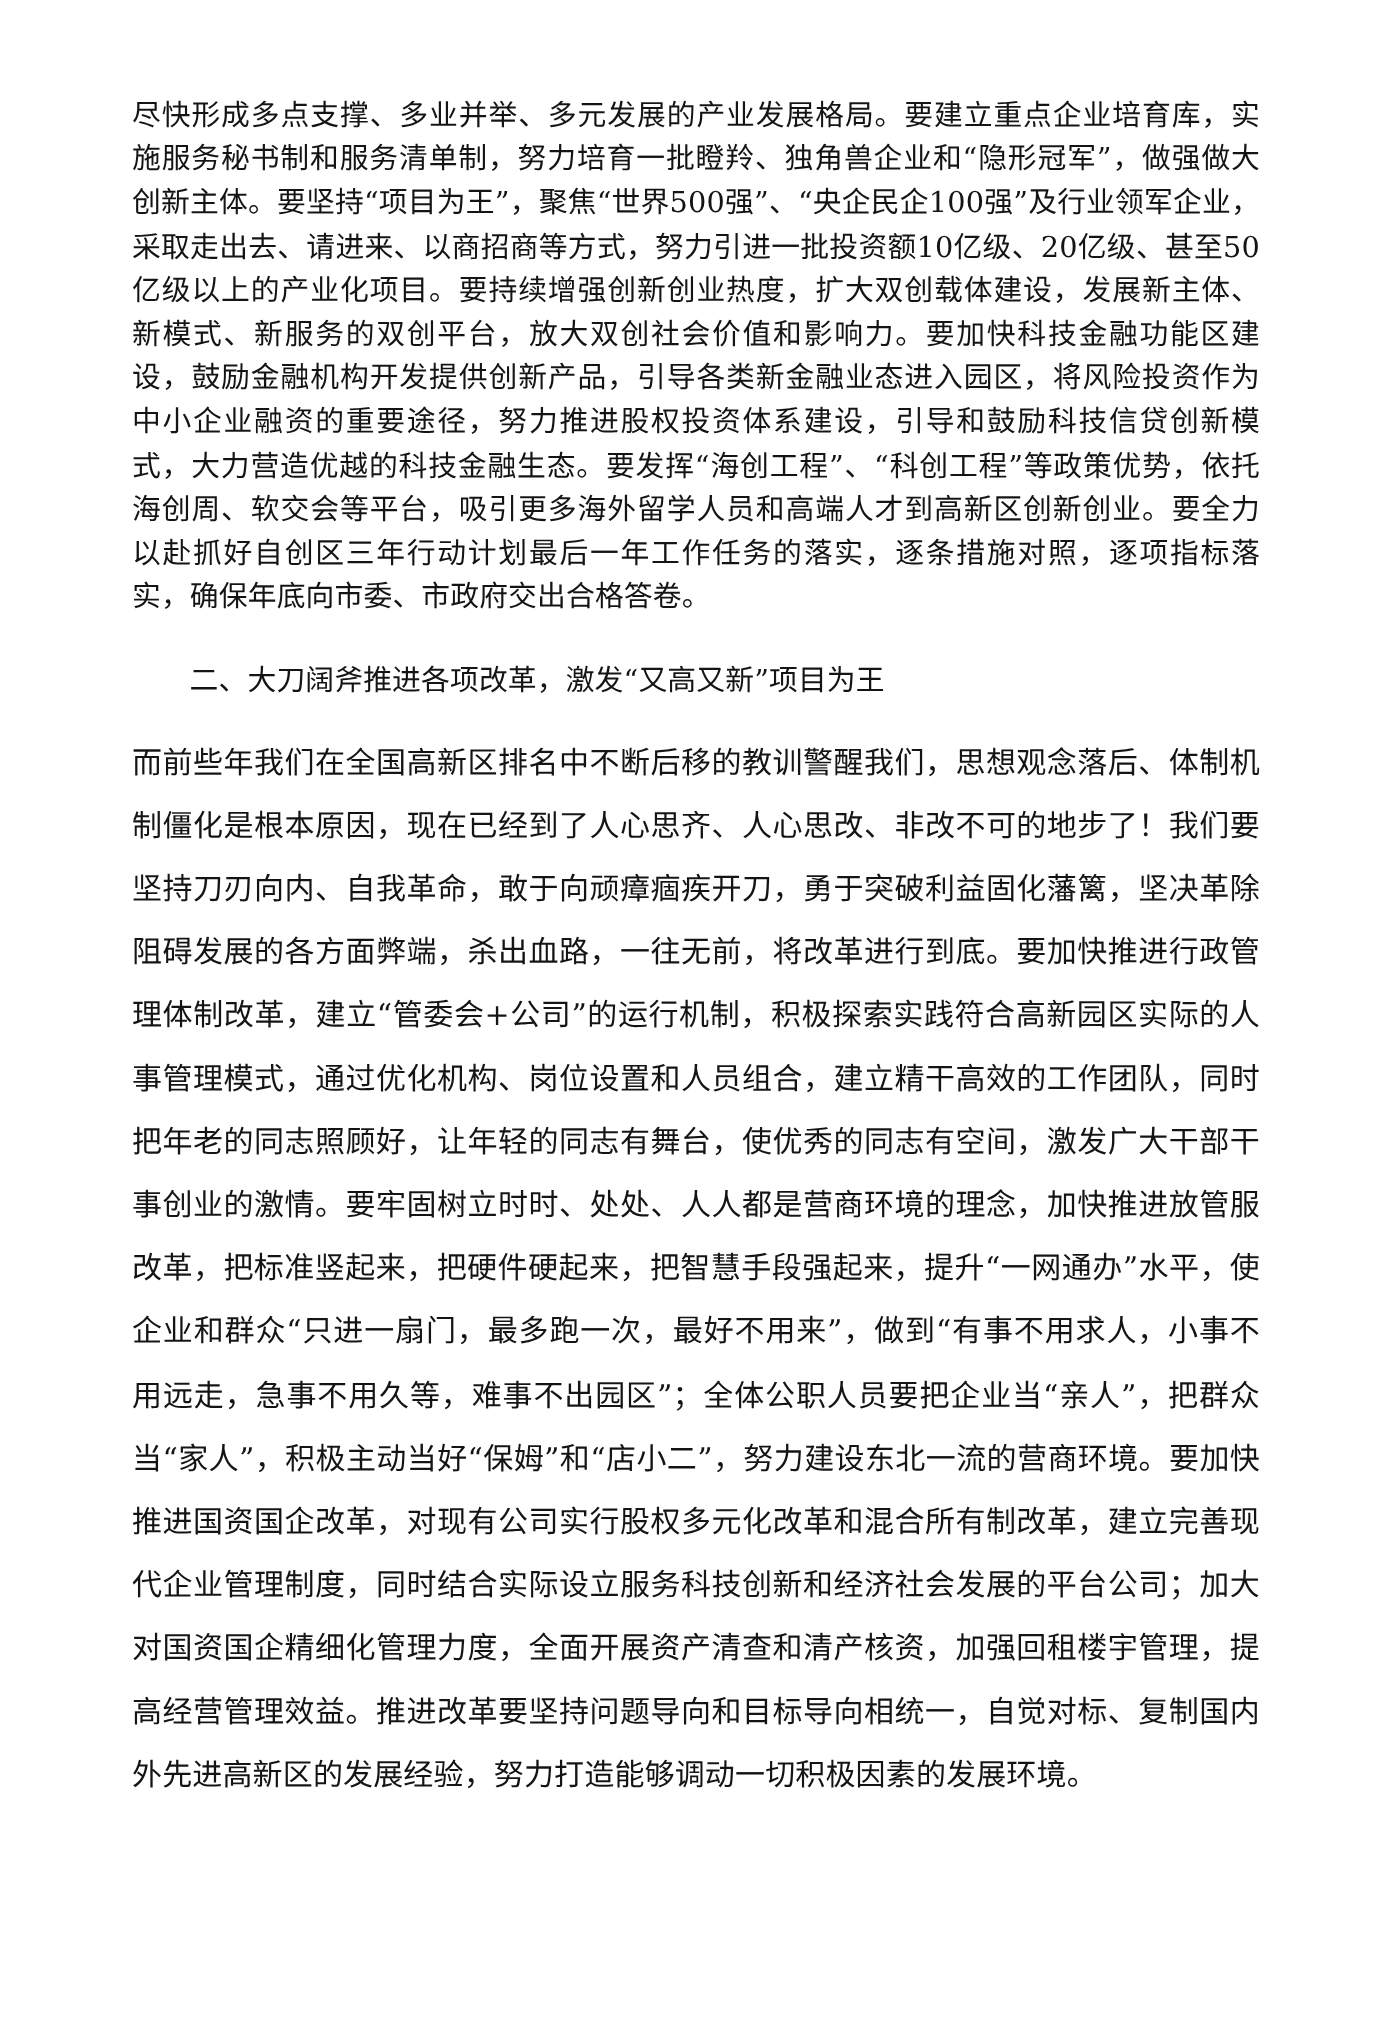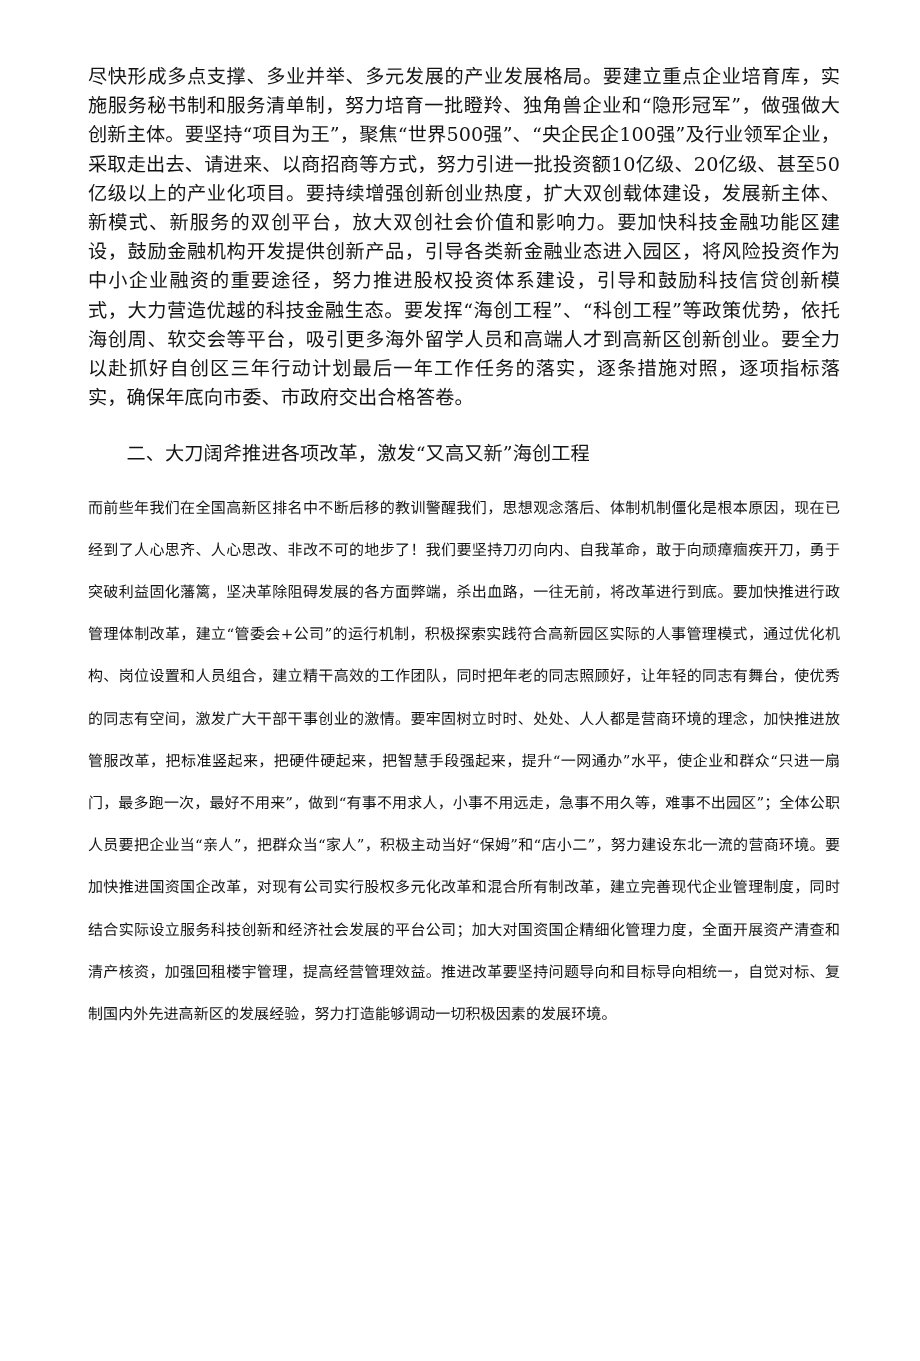--- a/index.html
+++ b/index.html
@@ -57,21 +57,21 @@
     line-height: 29.2px;
     text-indent: 2em;
     margin: 0;
     color: #141414;
     text-align: left;
     letter-spacing: 0.1px;
   }
 
   
   .para-loose {
-    font-size: 15px;
+    font-size: 20px;
     line-height: 42.2px;
     text-align: justify;
     text-justify: inter-ideograph;
     letter-spacing: 0.1px;
     margin: 0;
     color: #141414;
     text-indent: 0;
   }
 
   .gap-after-para1 { height: 27px; }
@@ -82,21 +82,21 @@
 </head>
 <body>
 
 <div class="page">
   <div class="content">
 
     <p class="para-tight">尽快形成多点支撑、多业并举、多元发展的产业发展格局。要建立重点企业培育库，实施服务秘书制和服务清单制，努力培育一批瞪羚、独角兽企业和“隐形冠军”，做强做大创新主体。要坚持“项目为王”，聚焦“世界500强”、“央企民企100强”及行业领军企业，采取走出去、请进来、以商招商等方式，努力引进一批投资额10亿级、20亿级、甚至50亿级以上的产业化项目。要持续增强创新创业热度，扩大双创载体建设，发展新主体、新模式、新服务的双创平台，放大双创社会价值和影响力。要加快科技金融功能区建设，鼓励金融机构开发提供创新产品，引导各类新金融业态进入园区，将风险投资作为中小企业融资的重要途径，努力推进股权投资体系建设，引导和鼓励科技信贷创新模式，大力营造优越的科技金融生态。要发挥“海创工程”、“科创工程”等政策优势，依托海创周、软交会等平台，吸引更多海外留学人员和高端人才到高新区创新创业。要全力以赴抓好自创区三年行动计划最后一年工作任务的落实，逐条措施对照，逐项指标落实，确保年底向市委、市政府交出合格答卷。</p>
 
     <div class="gap-after-para1"></div>
 
-    <p class="heading">二、大刀阔斧推进各项改革，激发“又高又新”海创工程</p>
+    <p class="heading">二、大刀阔斧推进各项改革，激发“又高又新”项目为王</p>
 
     <div class="gap-after-heading2"></div>
 
 
     <div class="gap-after-lead"></div>
 
     <p class="para-loose">而前些年我们在全国高新区排名中不断后移的教训警醒我们，思想观念落后、体制机制僵化是根本原因，现在已经到了人心思齐、人心思改、非改不可的地步了！我们要坚持刀刃向内、自我革命，敢于向顽瘴痼疾开刀，勇于突破利益固化藩篱，坚决革除阻碍发展的各方面弊端，杀出血路，一往无前，将改革进行到底。要加快推进行政管理体制改革，建立“管委会+公司”的运行机制，积极探索实践符合高新园区实际的人事管理模式，通过优化机构、岗位设置和人员组合，建立精干高效的工作团队，同时把年老的同志照顾好，让年轻的同志有舞台，使优秀的同志有空间，激发广大干部干事创业的激情。要牢固树立时时、处处、人人都是营商环境的理念，加快推进放管服改革，把标准竖起来，把硬件硬起来，把智慧手段强起来，提升“一网通办”水平，使企业和群众“只进一扇门，最多跑一次，最好不用来”，做到“有事不用求人，小事不用远走，急事不用久等，难事不出园区”；全体公职人员要把企业当“亲人”，把群众当“家人”，积极主动当好“保姆”和“店小二”，努力建设东北一流的营商环境。要加快推进国资国企改革，对现有公司实行股权多元化改革和混合所有制改革，建立完善现代企业管理制度，同时结合实际设立服务科技创新和经济社会发展的平台公司；加大对国资国企精细化管理力度，全面开展资产清查和清产核资，加强回租楼宇管理，提高经营管理效益。推进改革要坚持问题导向和目标导向相统一，自觉对标、复制国内外先进高新区的发展经验，努力打造能够调动一切积极因素的发展环境。</p>
 
     <div class="gap-before-heading3"></div>
 

